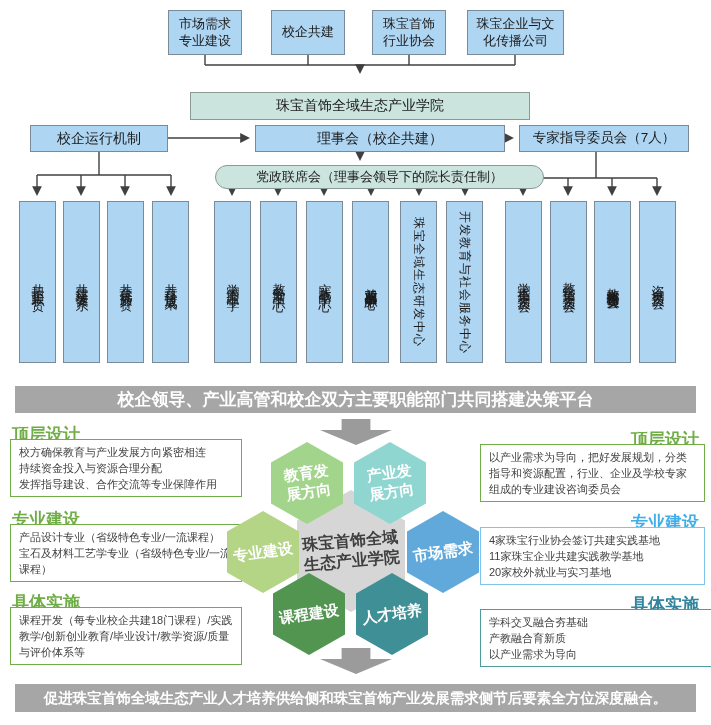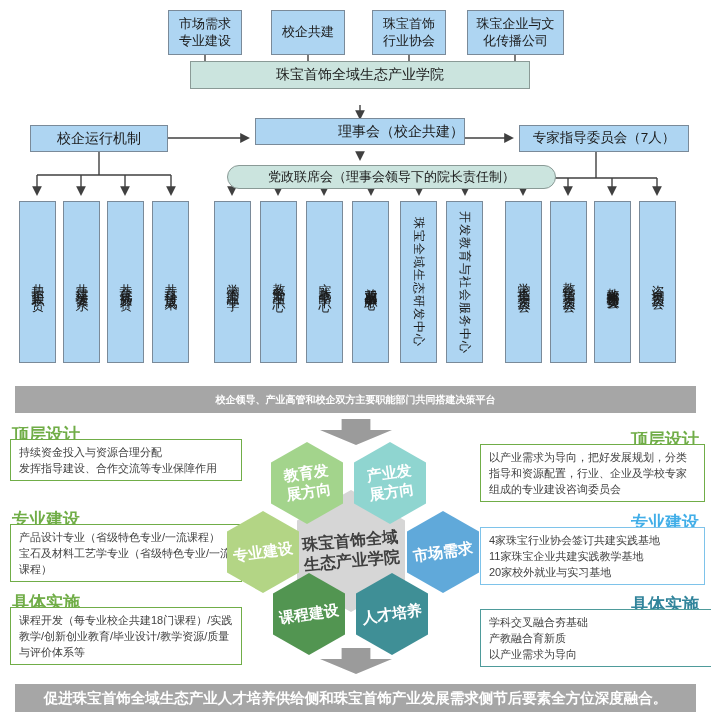--- a/index.html
+++ b/index.html
@@ -86,35 +86,35 @@
   </div>
   <div class="box blue f13" style="left:372px;top:10px;width:74px;height:45px;">
     <div>珠宝首饰</div>
     <div>行业协会</div>
   </div>
   <div class="box blue f13" style="left:467px;top:10px;width:97px;height:45px;">
     <div>珠宝企业与文</div>
     <div>化传播公司</div>
   </div>
 
-  <div class="box teal f14" style="left:190px;top:61px;width:340px;height:28px;">
+  <div class="box teal f14" style="left:190px;top:92px;width:340px;height:28px;">
     <div>珠宝首饰全域生态产业学院</div>
   </div>
 
   <div class="box blue f14" style="left:30px;top:125px;width:138px;height:27px;">
     <div>校企运行机制</div>
   </div>
-  <div class="box blue f14" style="left:255px;top:118px;width:210px;height:27px;align-items:flex-end;">
+  <div class="box blue f14" style="left:255px;top:125px;width:250px;height:27px;">
     <div>理事会（校企共建）</div>
   </div>
   <div class="box blue" style="left:519px;top:125px;width:170px;height:27px;font-size:13.5px;">
     <div>专家指导委员会（7人）</div>
   </div>
 
-  <div class="box teal f13" style="left:227px;top:165px;width:329px;height:24px;border-radius:12px;">
+  <div class="box teal f13" style="left:215px;top:165px;width:329px;height:24px;border-radius:12px;">
     <div>党政联席会（理事会领导下的院长责任制）</div>
   </div>
 
   <div class="vbox" style="left:19px;">
       <span>共担育人职责</span>
     </div>
   <div class="vbox" style="left:63px;">
       <span>共建培养体系</span>
     </div>
   <div class="vbox" style="left:107px;">
@@ -149,28 +149,29 @@
   <div class="vbox" style="left:550px;">
       <span>教学指导委员会</span>
     </div>
   <div class="vbox" style="left:594px;letter-spacing:1px;">
       <span>教学资料评价委员会</span>
     </div>
   <div class="vbox" style="left:639px;">
       <span>咨询委员会</span>
     </div>
 
-  <div class="banner" style="top:386px;height:27px;font-size:10px;">
+  <div class="banner" style="top:386px;height:27px;font-size:17px;">
     <span>校企领导、产业高管和校企双方主要职能部门共同搭建决策平台</span>
   </div>
 
   <div class="fat-arrow" style="left:320px;top:419px;"></div>
 
   <div class="plabel green-lab" style="left:12px;top:423px;"><span>顶层设计</span></div>
   <div class="pbox" style="left:10px;top:439px;width:232px;">
+    <div>校方确保教育与产业发展方向紧密相连</div>
     <div>持续资金投入与资源合理分配</div>
     <div>发挥指导建设、合作交流等专业保障作用</div>
   </div>
 
   <div class="plabel green-lab" style="left:12px;top:508px;"><span>专业建设</span></div>
   <div class="pbox" style="left:10px;top:524px;width:232px;">
     <div>产品设计专业（省级特色专业/一流课程）</div>
     <div>宝石及材料工艺学专业（省级特色专业/一流课程）</div>
   </div>
 

